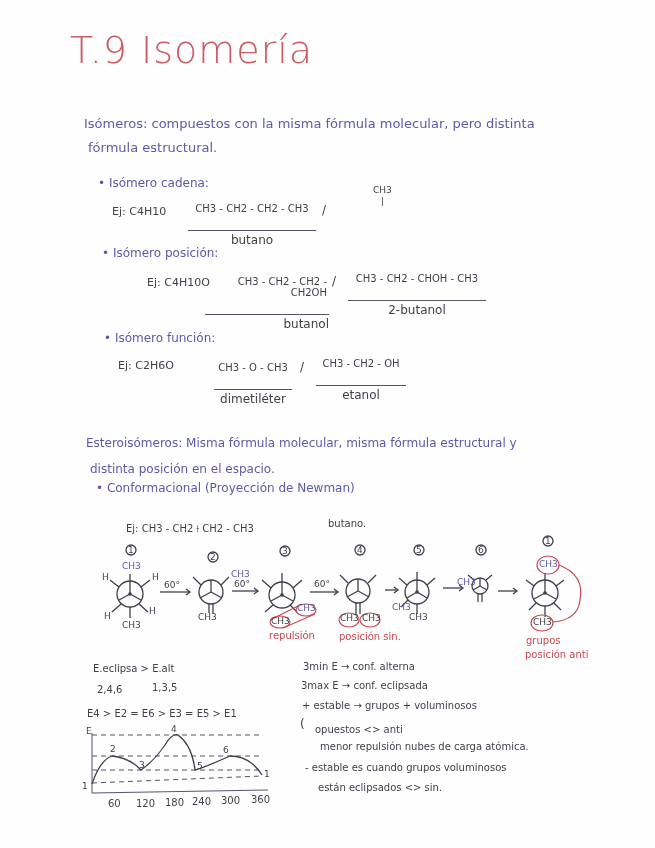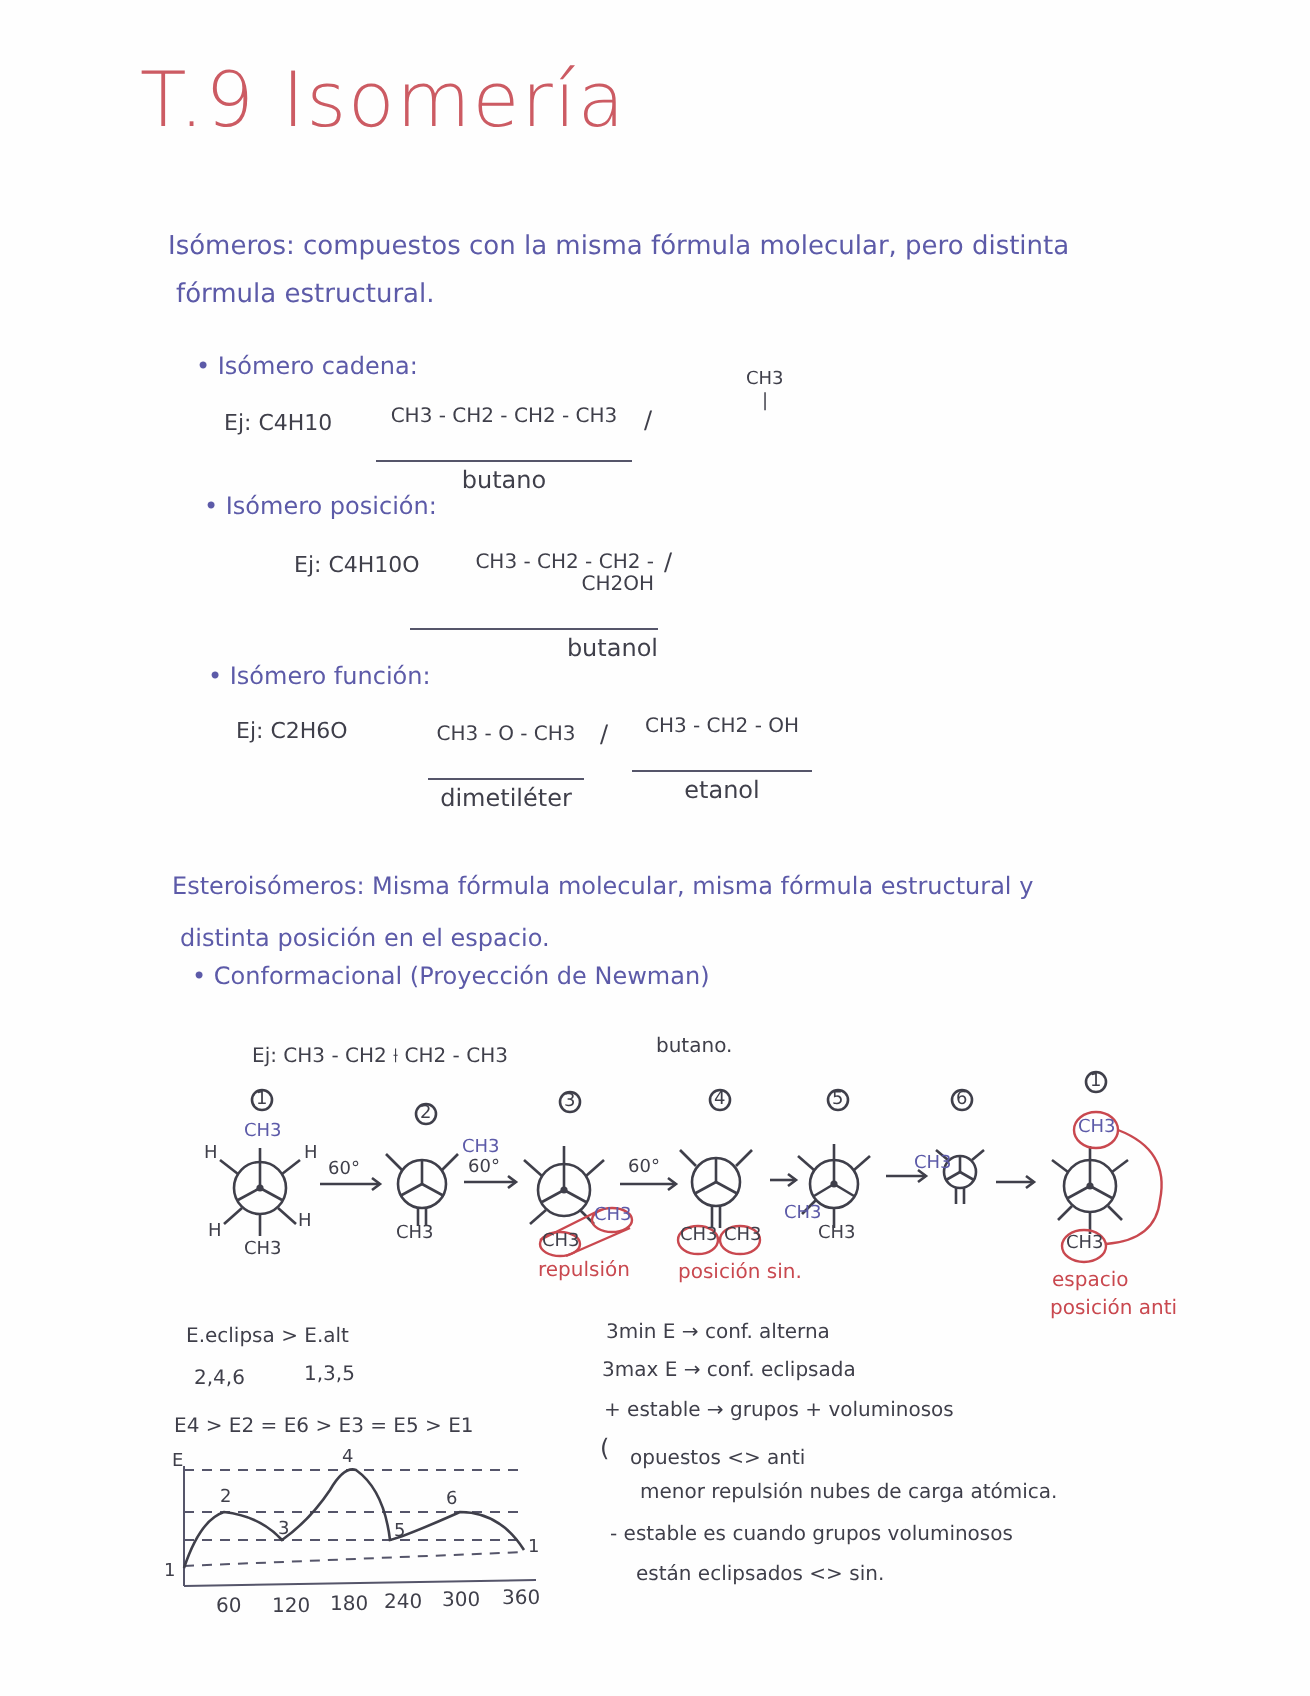--- a/index.html
+++ b/index.html
@@ -43,20 +43,24 @@
   <div class="abs dark t9" style="left:373px;top:185px;">CH3</div>
   <div class="abs dark t9" style="left:381px;top:196px;">|</div>
 
   <div class="abs blue t12" style="left:102px;top:246px;">• Isómero posición:</div>
   <div class="abs dark t11" style="left:117px;top:276px;margin-left:30px;">Ej: C4H10O</div>
   <div class="frac" style="left:205px;top:276px;width:124px;text-align:right;">
     <span class="num">CH3 - CH2 - CH2 - CH2OH</span>
     <span class="den">butanol</span>
   </div>
   <div class="abs dark t12" style="left:332px;top:274px;">/</div>
+  <div class="frac" style="left:348px;top:273px;width:138px;">
+    <span class="num">CH3 - CH2 - CHOH - CH3</span>
+    <span class="den">2-butanol</span>
+  </div>
 
   <div class="abs blue t12" style="left:104px;top:331px;">• Isómero función:</div>
   <div class="abs dark t11" style="left:118px;top:359px;">Ej: C2H6O</div>
   <div class="frac" style="left:214px;top:362px;width:78px;">
     <span class="num">CH3 - O - CH3</span>
     <span class="den">dimetiléter</span>
   </div>
   <div class="abs dark t12" style="left:300px;top:360px;">/</div>
   <div class="frac" style="left:316px;top:358px;width:90px;">
     <span class="num">CH3 - CH2 - OH</span>
@@ -204,21 +208,21 @@
   <div class="abs blue t9" style="left:457px;top:577px;">CH3</div>
   <div class="abs blue t9" style="left:539px;top:559px;">CH3</div>
   <div class="abs dark t9" style="left:533px;top:617px;">CH3</div>
 
   <div class="abs dark t9" style="left:164px;top:580px;">60°</div>
   <div class="abs dark t9" style="left:234px;top:579px;">60°</div>
   <div class="abs dark t9" style="left:314px;top:579px;">60°</div>
 
   <div class="abs red t10" style="left:269px;top:630px;">repulsión</div>
   <div class="abs red t10" style="left:339px;top:631px;">posición sin.</div>
-  <div class="abs red t10" style="left:526px;top:635px;">espacio</div>
+  <div class="abs red t10" style="left:526px;top:635px;">grupos</div>
   <div class="abs red t10" style="left:525px;top:649px;">posición anti</div>
 
   <div class="abs dark t10" style="left:93px;top:663px;">E.eclipsa &gt; E.alt</div>
   <div class="abs dark t10" style="left:97px;top:684px;">2,4,6</div>
   <div class="abs dark t10" style="left:152px;top:682px;">1,3,5</div>
   <div class="abs dark t10" style="left:87px;top:708px;">E4 &gt; E2 = E6 &gt; E3 = E5 &gt; E1</div>
 
   <svg width="655" height="848" style="left:0;top:0;">
     <g stroke="#55556a" stroke-width="1" fill="none">
       <line x1="92" y1="733" x2="92" y2="793"></line>

